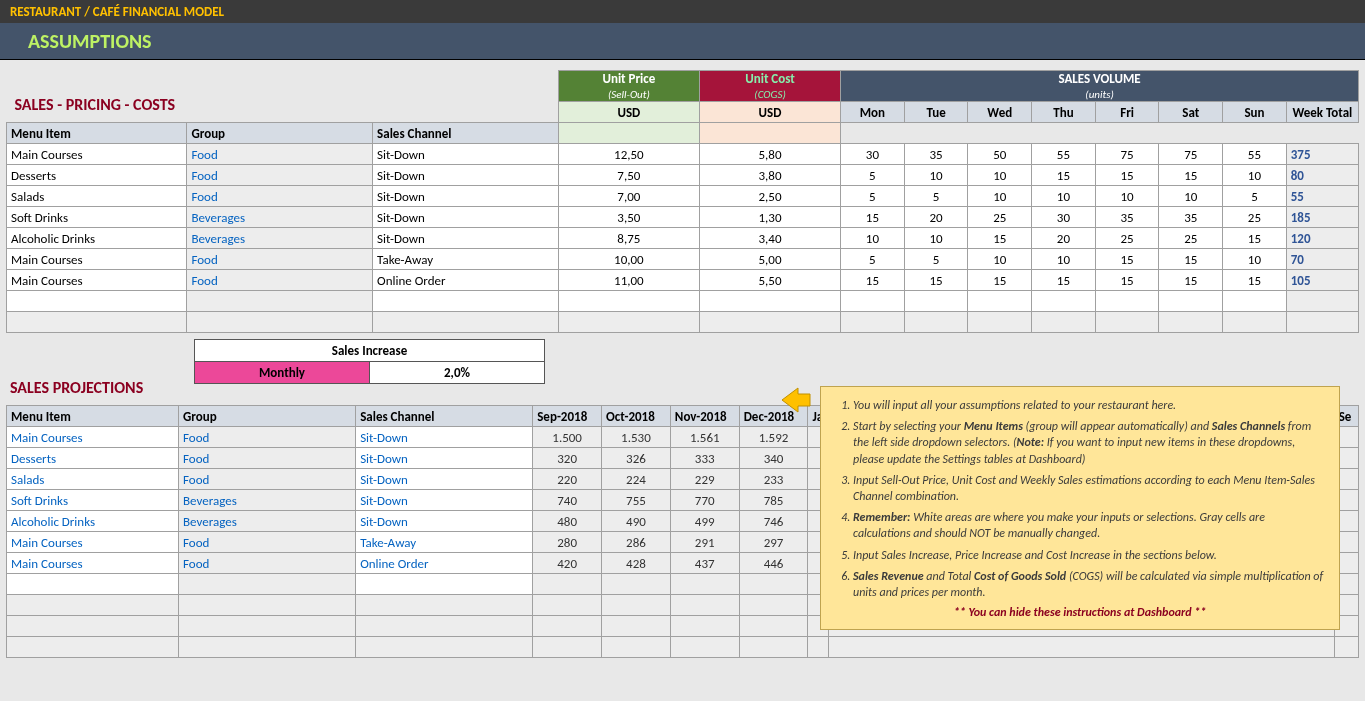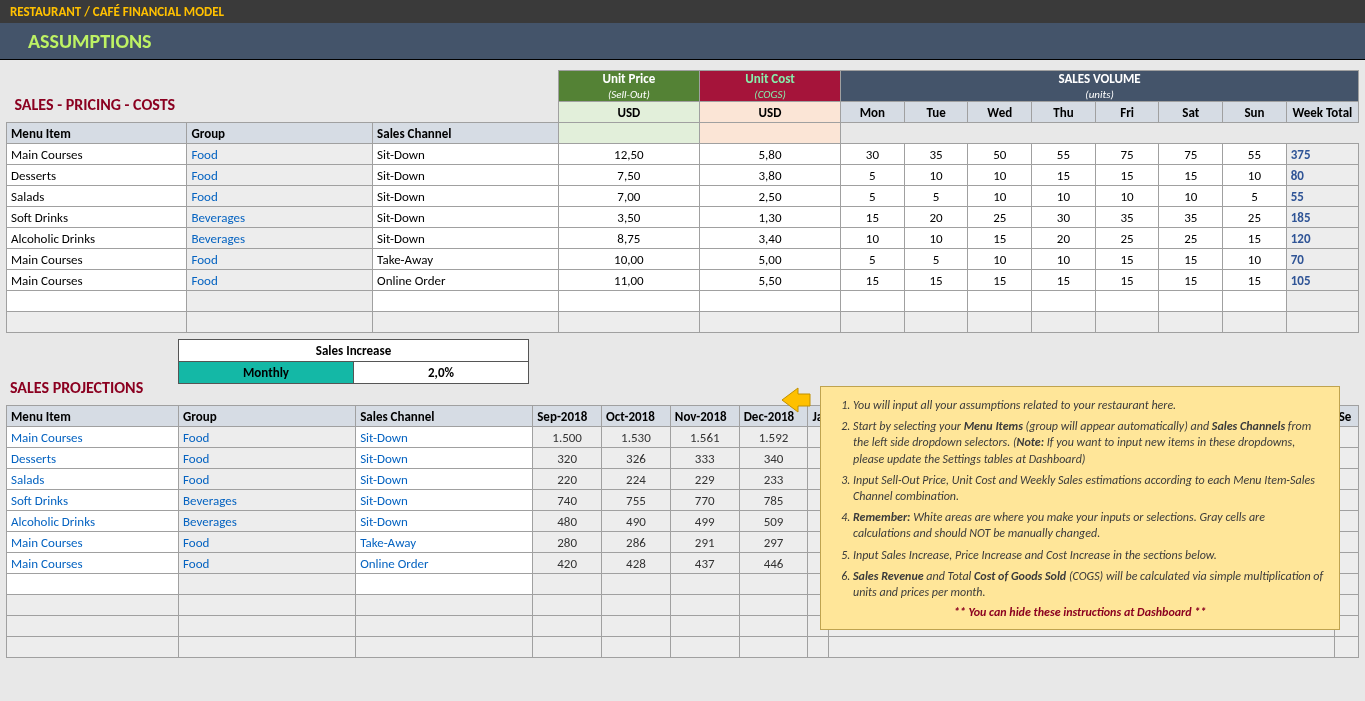--- a/index.html
+++ b/index.html
@@ -24,21 +24,21 @@
 .day-hdr{text-align:center;font-weight:bold}
 .wk-hdr{font-weight:bold;text-align:center;font-size:11px}
 .blue{color:#0563c1}
 .ctr{text-align:center}
 .gray-cell{background:#ededed!important}
 .wktot{color:#2f5496;font-weight:bold;text-align:left}
 .empty-row td{background:#ededed}
 .si-tbl{border-collapse:collapse;margin-left:172px}
 .si-tbl td{border:1px solid #555;height:22px;padding:0 8px;font-size:13px;text-align:center}
 .si-title{font-weight:bold;background:#fff;width:350px}
-.si-label{font-weight:bold;background:#14b8a6;width:175px}
+.si-label{font-weight:bold;background:#ec4899;width:175px}
 .si-val{font-weight:bold;background:#fff;width:175px}
 .month-hdr{text-align:left;font-weight:bold;background:#fff}
 .proj-num{text-align:center;color:#333}
 .note{position:absolute;left:820px;top:386px;width:520px;background:#ffe699;border:1px solid #bfa34f;padding:10px 14px;font-size:12px;font-style:italic;color:#3b3b3b}
 .note ol{padding-left:18px}
 .note li{margin-bottom:5px;line-height:1.35}
 .note b{font-weight:bold}
 .note .footer{text-align:center;color:#8b0020;font-weight:bold;margin-top:4px}
 .arrow{position:absolute;left:780px;top:384px;width:32px;height:32px}
 .arrow svg{width:100%;height:100%}
@@ -247,21 +247,21 @@
             <td></td>
             <td></td>
           </tr>
     </tbody>
       </table>
 
     <div class="spacer"></div>
 
     <div style="display:flex;align-items:flex-end">
       <div style="width:172px"></div>
-      <table class="si-tbl" style="margin-left:0">
+      <table class="si-tbl" style="margin-left:16px">
         <tbody>
             <tr>
               <td class="si-title" colspan="2">Sales Increase</td>
             </tr>
         <tr>
           <td class="si-label">Monthly</td>
           <td class="si-val">2,0%</td>
         </tr>
       </tbody>
         </table>
@@ -344,21 +344,21 @@
   <td class="gray-cell"></td>
   <td class="gray-cell"></td>
           </tr>
           <tr>
             <td class="blue">Alcoholic Drinks</td>
   <td class="gray-cell blue">Beverages</td>
   <td class="blue">Sit-Down</td>
   <td class="gray-cell proj-num">480</td>
             <td class="gray-cell proj-num">490</td>
             <td class="gray-cell proj-num">499</td>
-            <td class="gray-cell proj-num">509</td>
+            <td class="gray-cell proj-num">746</td>
   <td class="gray-cell"></td>
   <td class="gray-cell"></td>
   <td class="gray-cell"></td>
           </tr>
           <tr>
             <td class="blue">Main Courses</td>
   <td class="gray-cell blue">Food</td>
   <td class="blue">Take-Away</td>
   <td class="gray-cell proj-num">280</td>
             <td class="gray-cell proj-num">286</td>

